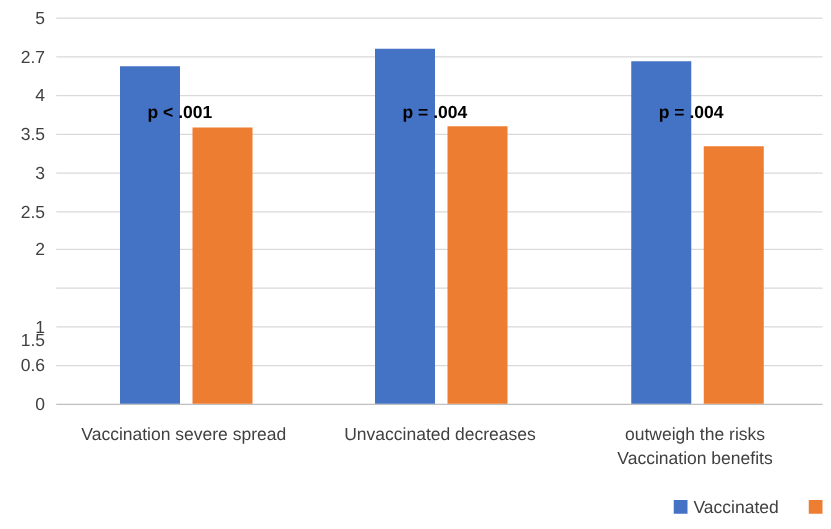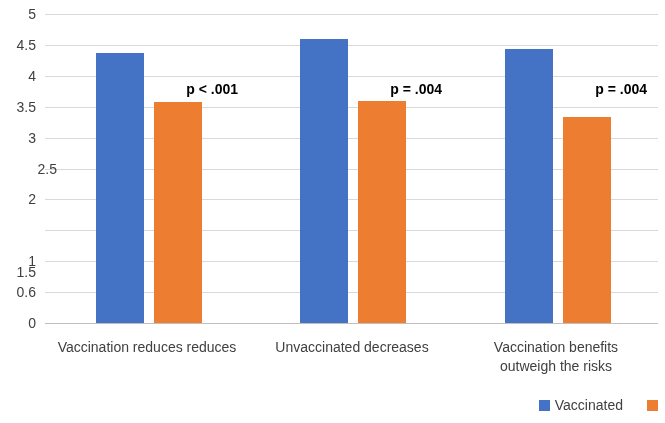--- a/index.html
+++ b/index.html
@@ -2,21 +2,21 @@
 <html><head>
 <meta charset="utf-8">
 <style>
   html,body{margin:0;padding:0;background:#fff;}
   body{font-family:"Liberation Sans",sans-serif;}
   .chart{position:relative;width:665px;height:423px;background:#fff;overflow:hidden;}
   .gridline{position:absolute;left:45px;width:613px;height:1px;background:#D9D9D9;}
   .gridline.axis{background:#BFBFBF;}
   .ytick{position:absolute;left:0;width:36px;text-align:right;font-size:14px;line-height:18px;color:#404040;}
   .bar{position:absolute;width:48px;}
-  .plabel{position:absolute;width:120px;text-align:right;font-size:14px;font-weight:bold;color:#000;line-height:16px;}
+  .plabel{position:absolute;width:120px;text-align:left;font-size:14px;font-weight:bold;color:#000;line-height:16px;}
   .catlabel{position:absolute;text-align:center;font-size:14px;line-height:19px;color:#404040;}
   .legend{position:absolute;left:45px;top:397px;width:613px;display:flex;justify-content:flex-end;align-items:center;gap:24px;}
   .legend-item{display:flex;align-items:center;gap:5px;font-size:14px;color:#404040;}
   .swatch{width:11px;height:11px;display:inline-block;flex:0 0 auto;}
 </style>
 </head>
 <body>
 
 <div class="chart">
   <div id="grid-layer">
@@ -31,50 +31,50 @@
       <div class="gridline" style="top: 76px;"></div>
       <div class="gridline" style="top: 45px;"></div>
       <div class="gridline" style="top: 14px;"></div>
     </div>
   <div id="ytick-layer">
       <div class="ytick" style="top: 314px;">0</div>
       <div class="ytick" style="top: 283px;">0.6</div>
       <div class="ytick" style="top: 252px;">1</div>
       <div class="ytick" style="top: 221px; margin-top: 42px;">1.5</div>
       <div class="ytick" style="top: 190px;">2</div>
-      <div class="ytick" style="top: 160px; padding-left: 21px;">2.5</div>
+      <div class="ytick" style="top: 160px;">2.5</div>
       <div class="ytick" style="top: 129px;">3</div>
       <div class="ytick" style="top: 98px;">3.5</div>
       <div class="ytick" style="top: 67px;">4</div>
-      <div class="ytick" style="top: 36px;">4.5</div>
+      <div class="ytick" style="top: 36px;">2.7</div>
       <div class="ytick" style="top: 5px;">5</div>
     </div>
   <div id="bar-layer">
       <div class="bar" style="left: 96px; top: 53px; height: 270px; background: rgb(68, 114, 196);"></div>
       <div class="bar" style="left: 154px; top: 102px; height: 221px; background: rgb(237, 125, 49);"></div>
       <div class="bar" style="left: 300px; top: 39px; height: 284px; background: rgb(68, 114, 196);"></div>
       <div class="bar" style="left: 358px; top: 101px; height: 222px; background: rgb(237, 125, 49);"></div>
       <div class="bar" style="left: 505px; top: 49px; height: 274px; background: rgb(68, 114, 196);"></div>
       <div class="bar" style="left: 563px; top: 117px; height: 206px; background: rgb(237, 125, 49);"></div>
     </div>
   <div id="plabel-layer">
       <div class="plabel" style="left: 118px; top: 81px;">p &lt; .001</div>
       <div class="plabel" style="left: 322px; top: 81px;">p = .004</div>
       <div class="plabel" style="left: 527px; top: 81px;">p = .004</div>
     </div>
   <div id="catlabel-layer">
       <div class="catlabel" style="left: 47px; top: 338px; width: 200px;">
-        <div>Vaccination reduces reduces</div>
+        <div>Vaccination severe spread</div>
       </div>
       <div class="catlabel" style="left: 252px; top: 338px; width: 200px;">
         <div>Unvaccinated decreases</div>
       </div>
       <div class="catlabel" style="left: 456px; top: 338px; width: 200px;">
+        <div>outweigh the risks</div>
         <div>Vaccination benefits</div>
-        <div>outweigh the risks</div>
       </div>
     </div>
 
   <div class="legend" id="legend">
     <div class="legend-item">
       <span class="swatch" id="swatch-0" style="background: rgb(68, 114, 196);"></span>
       <span class="legend-label">Vaccinated</span>
     </div>
     <div class="legend-item">
       <span class="swatch" id="swatch-1" style="background: rgb(237, 125, 49);"></span>

